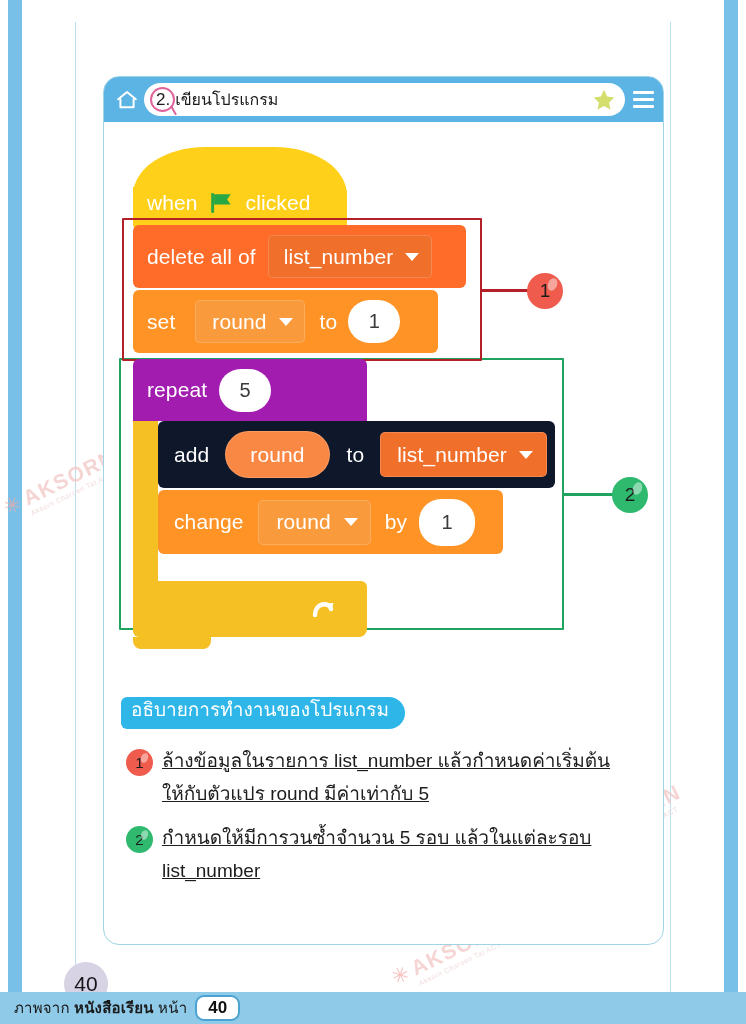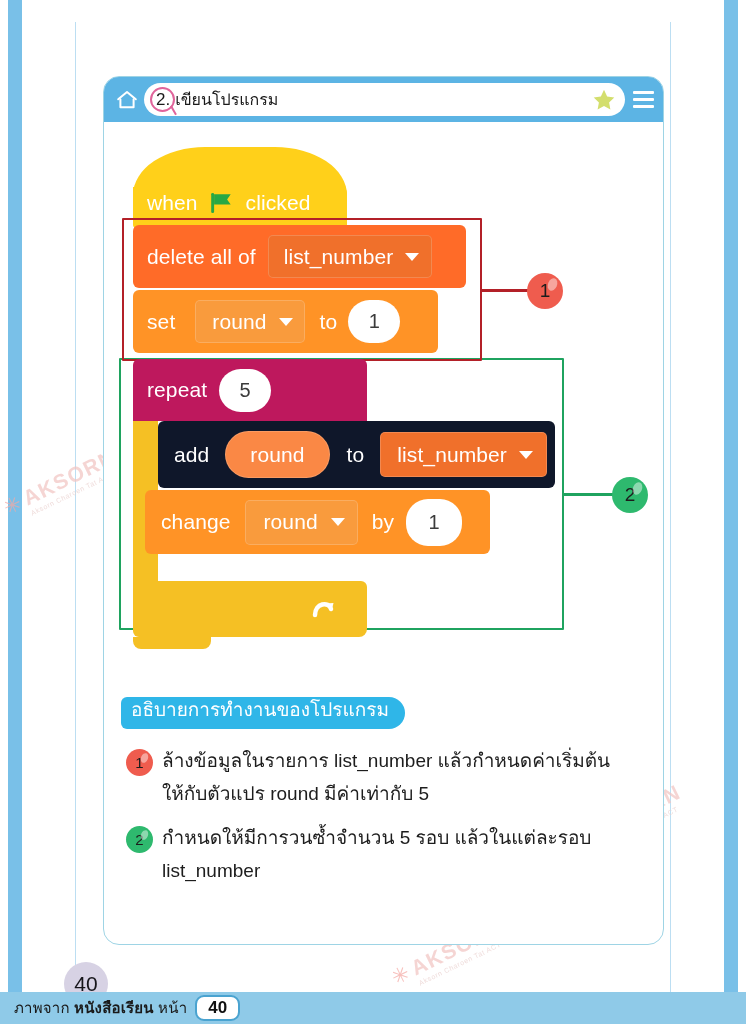--- a/index.html
+++ b/index.html
@@ -220,21 +220,21 @@
     display: flex; align-items: center; justify-content: center;
     color: #3b3b3b; font-size: 20px;
   }
   #set-block .oval-num { margin-left: 11px; }
 
   
   #repeat-wrap { position: absolute; left: 29px; top: 229px; }
   #repeat-top {
     position: absolute; left: 0; top: 0;
     width: 234px; height: 62px;
-    background: #be185d;
+    background: #a21caf;
     border-radius: 6px 6px 0 0;
     display: flex; align-items: center;
     padding-left: 14px;
   }
   #repeat-top .oval-num { margin-left: 12px; }
   #repeat-arm {
     position: absolute; left: 0; top: 62px;
     width: 25px; height: 160px;
     background: #f5c024;
   }
@@ -280,21 +280,21 @@
     border: 1.5px solid rgba(255,255,255,.18);
     border-radius: 5px;
     height: 45px;
     display: flex; align-items: center;
     padding: 0 13px 0 16px;
     gap: 12px;
   }
 
   
   #change-block {
-    position: absolute; left: 12px; top: 131px;
+    position: absolute; left: 25px; top: 131px;
     width: 345px; height: 64px;
     background: #ff9326;
     border-radius: 6px;
     display: flex; align-items: center;
     padding-left: 16px;
   }
   #change-block .dropdown {
     margin-left: 14px;
     background: #f99b3d;
     border: 1.5px solid rgba(255,255,255,.18);
@@ -370,20 +370,21 @@
     right: 5px; top: 4px;
     width: 7px; height: 10px;
     border-radius: 50%;
     background: rgba(255,255,255,.45);
     transform: rotate(22deg);
   }
   .explain-text {
     font-size: 19px;
     color: #1d1d1d;
     line-height: 1.72;
+    text-decoration: underline;
   }
   .explain-text .ln { display: block; white-space: nowrap; }
 
   
   .wm {
     position: absolute;
     color: #f2c5c3;
     font-size: 21px;
     font-weight: bold;
     letter-spacing: 1.5px;

